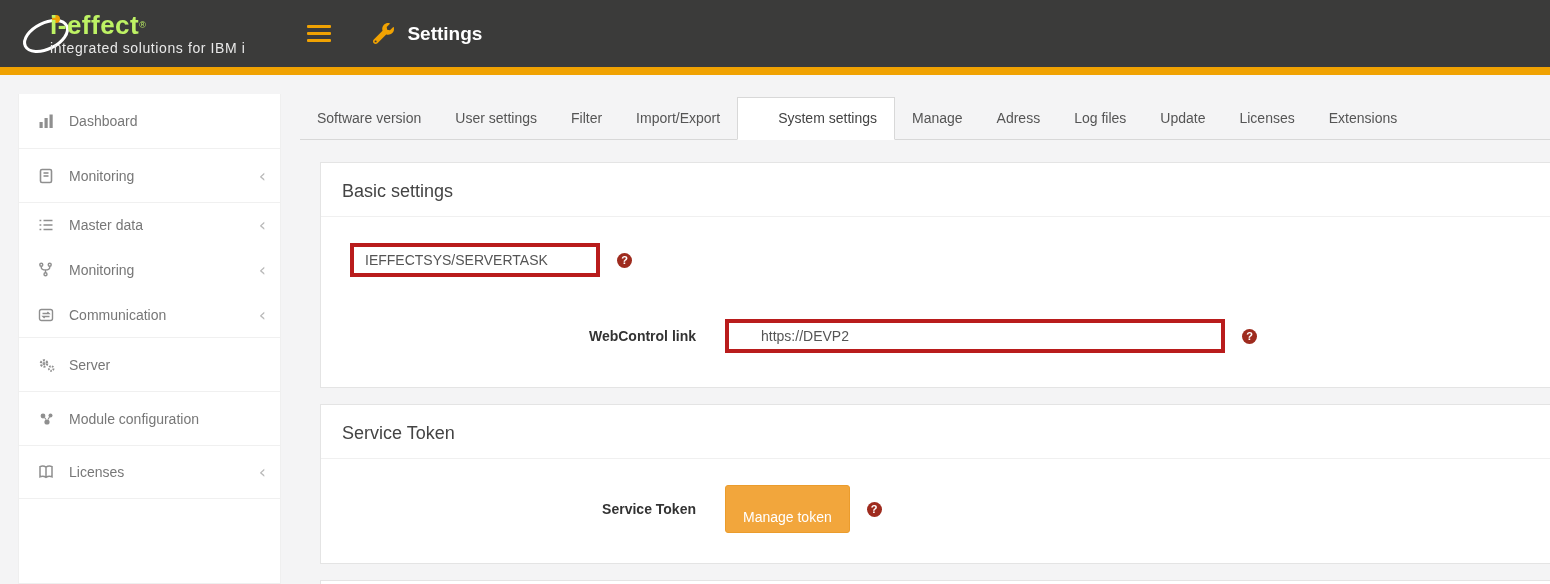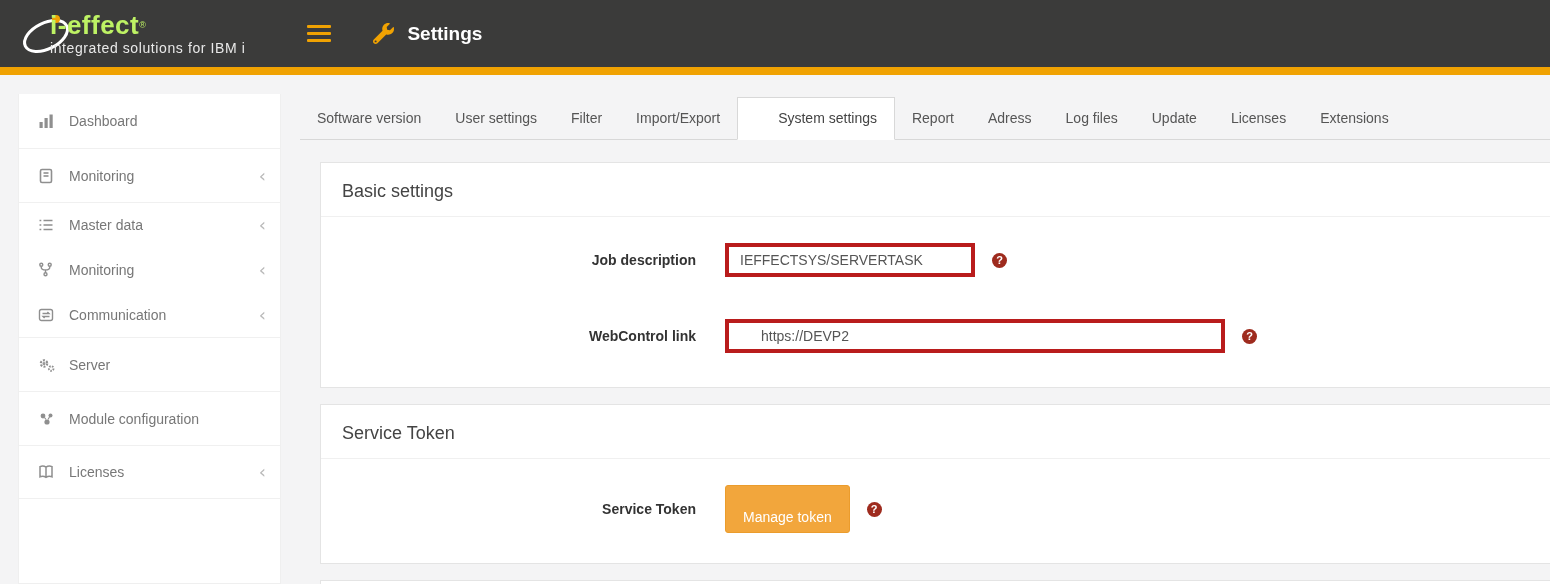--- a/index.html
+++ b/index.html
@@ -247,35 +247,34 @@
   </div>
 
   <div class="main">
 
     <div class="tabs">
       <div class="tab">Software version</div>
       <div class="tab">User settings</div>
       <div class="tab">Filter</div>
       <div class="tab">Import/Export</div>
       <div class="tab active">System settings</div>
-      <div class="tab">Report</div>
+      <div class="tab">Manage</div>
       <div class="tab">Adress</div>
       <div class="tab">Log files</div>
       <div class="tab">Update</div>
       <div class="tab">Licenses</div>
       <div class="tab">Extensions</div>
     </div>
 
     <div class="panel">
       <div class="panel-header">
         <div class="panel-title">Basic settings</div>
       </div>
       <div class="panel-body">
         <div class="form-row">
-          <div class="form-label">Job description</div>
           <div class="form-ctrl">
             <input class="text-input w-short" type="text" value="IEFFECTSYS/SERVERTASK" style="">
             <span class="help-icon">?</span>
           </div>
         </div>
         <div class="form-row">
           <div class="form-label">WebControl link</div>
           <div class="form-ctrl">
             <input class="text-input w-long" type="text" value="https://DEVP2" style="">
             <span class="help-icon">?</span>

